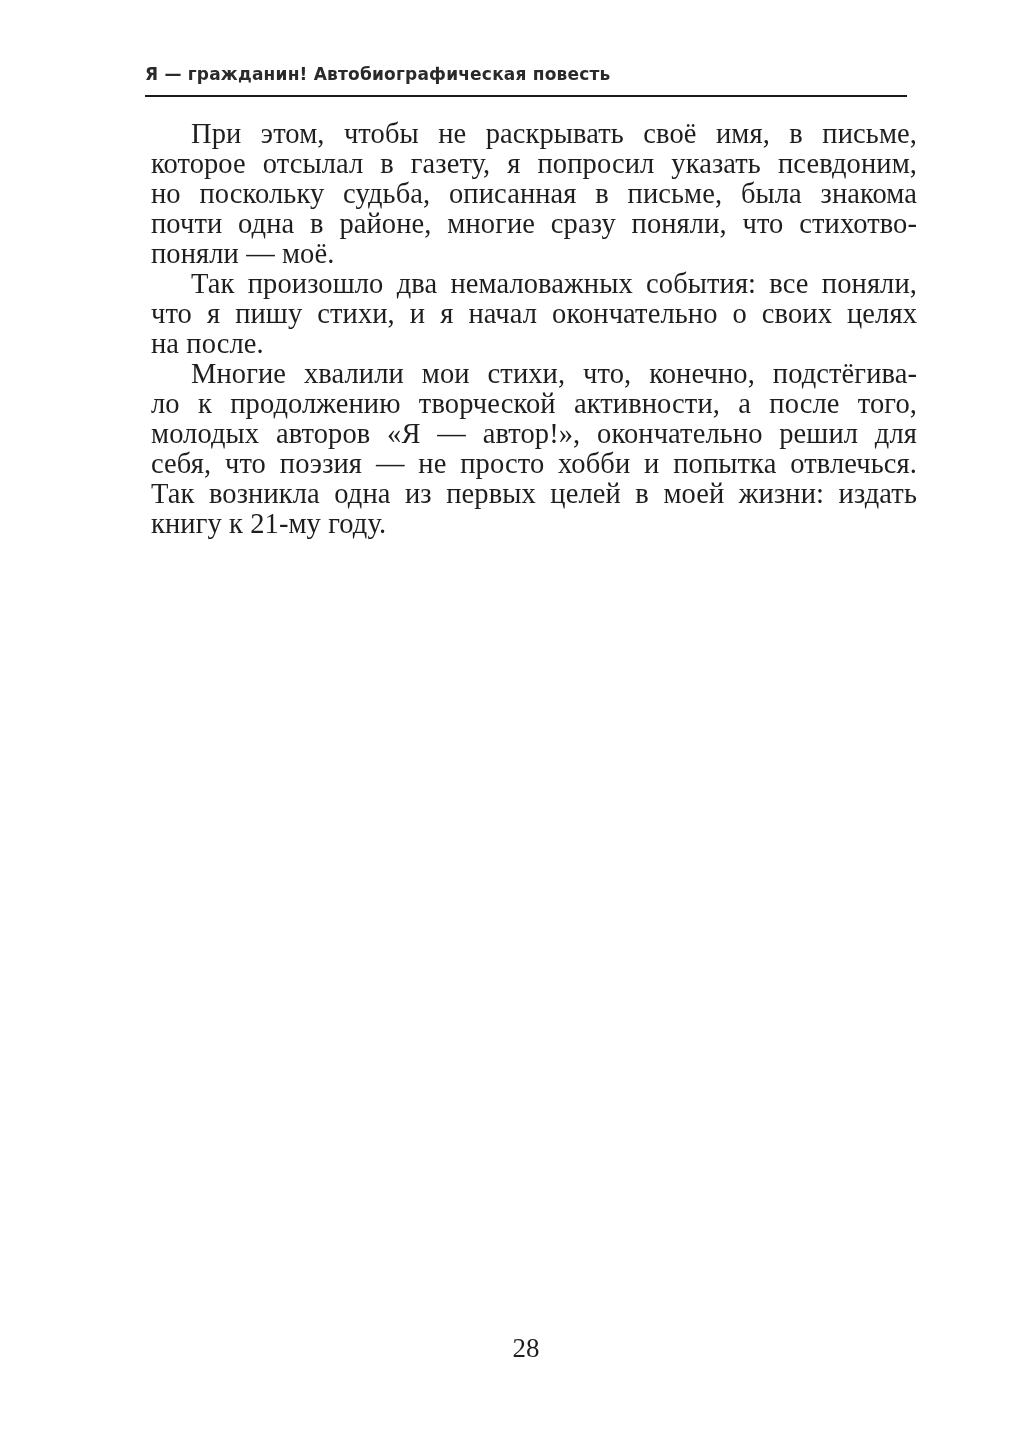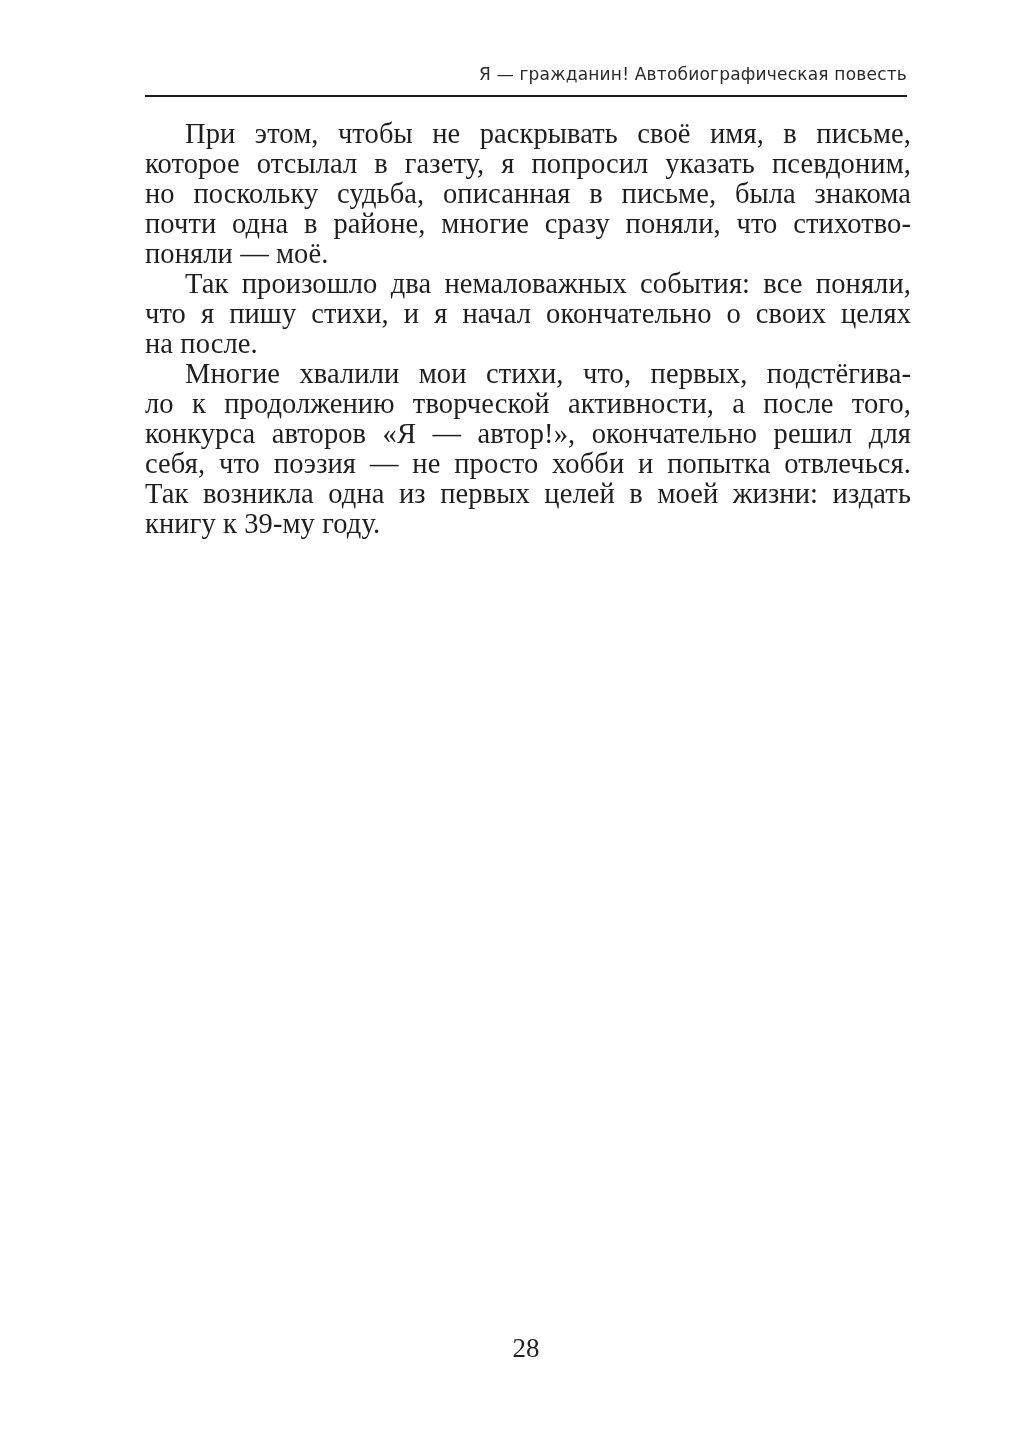--- a/index.html
+++ b/index.html
@@ -12,38 +12,38 @@
       height: 1455px;
       position: relative;
       overflow: hidden;
       color: #1a1a1a;
     }
     .running-head {
       position: absolute;
       left: 145px;
       width: 762px;
       top: 64px;
-      text-align: right;
+      text-align: left;
       font-family: "DejaVu Sans", sans-serif;
       font-size: 17px;
       letter-spacing: 0.2px;
       color: #2a2a2a;
-      font-weight: 400;
+      font-weight: 700;
     }
     .head-rule {
       position: absolute;
       left: 145px;
       width: 762px;
       top: 95px;
       height: 0;
       border-top: 2px solid #1a1a1a;
     }
     .body-text {
       position: absolute;
-      left: 145px;
+      left: 151px;
       width: 766px;
       top: 119px;
       font-family: "Liberation Serif", "DejaVu Serif", serif;
       font-size: 28.5px;
       line-height: 30px;
       color: #1e1e1e;
       text-align: justify;
       letter-spacing: 0.1px;
     }
     .line {
@@ -83,22 +83,22 @@
     <span class="line">но поскольку судьба, описанная в письме, была знакома</span>
     <span class="line">почти одна в районе, многие сразу поняли, что стихотво-</span>
     <span class="line last">поняли — моё.</span>
   </div>
   <div>
     <span class="line indent">Так произошло два немаловажных события: все поняли,</span>
     <span class="line">что я пишу стихи, и я начал окончательно о своих целях</span>
     <span class="line last">на после.</span>
   </div>
   <div>
-    <span class="line indent">Многие хвалили мои стихи, что, первых, подстёгива-</span>
+    <span class="line indent">Многие хвалили мои стихи, что, конечно, подстёгива-</span>
     <span class="line">ло к продолжению творческой активности, а после того,</span>
-    <span class="line">конкурса авторов «Я — автор!», окончательно решил для</span>
+    <span class="line">молодых авторов «Я — автор!», окончательно решил для</span>
     <span class="line">себя, что поэзия — не просто хобби и попытка отвлечься.</span>
     <span class="line">Так возникла одна из первых целей в моей жизни: издать</span>
-    <span class="line last">книгу к 39-му году.</span>
+    <span class="line last">книгу к 21-му году.</span>
   </div>
 </div>
 
 <div class="page-number">28</div>
 
 </body></html>

